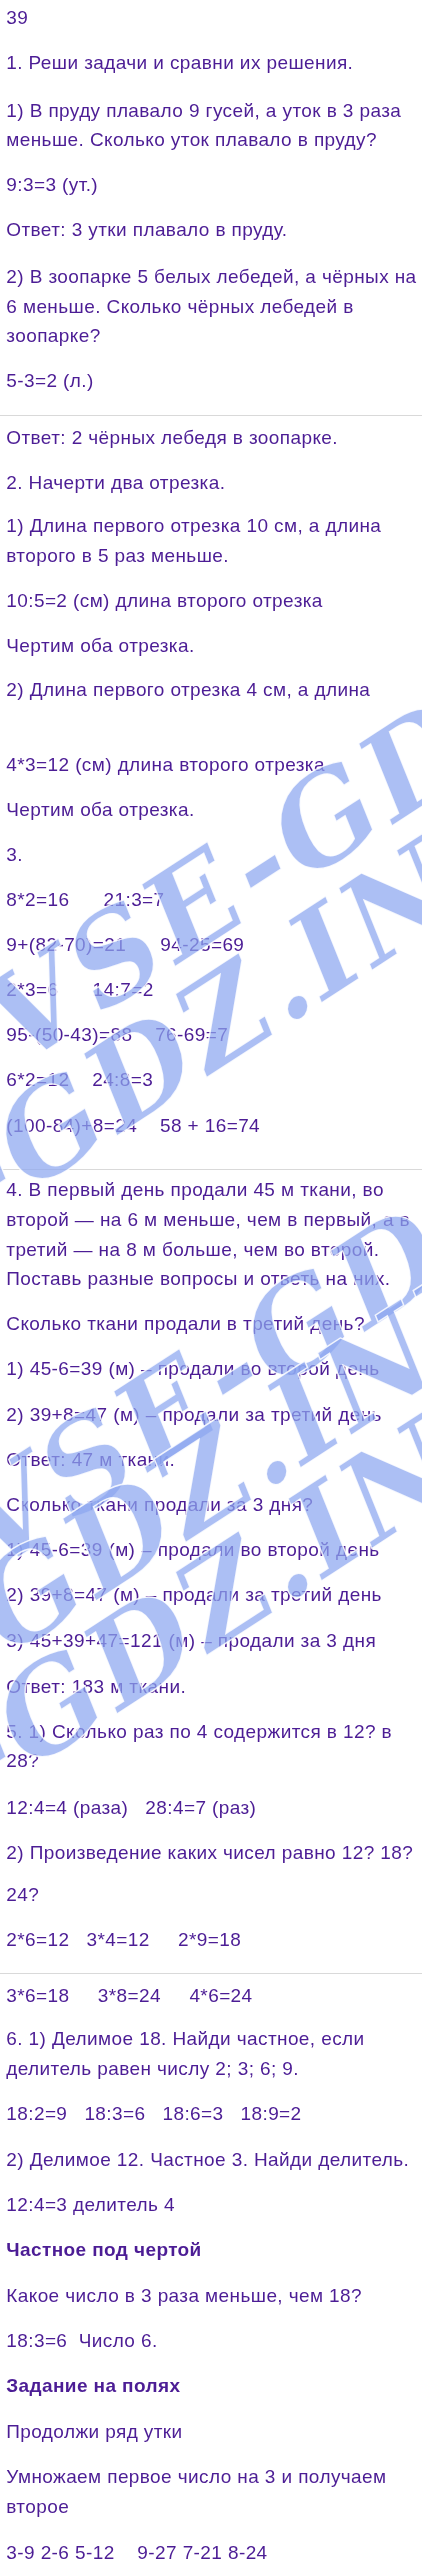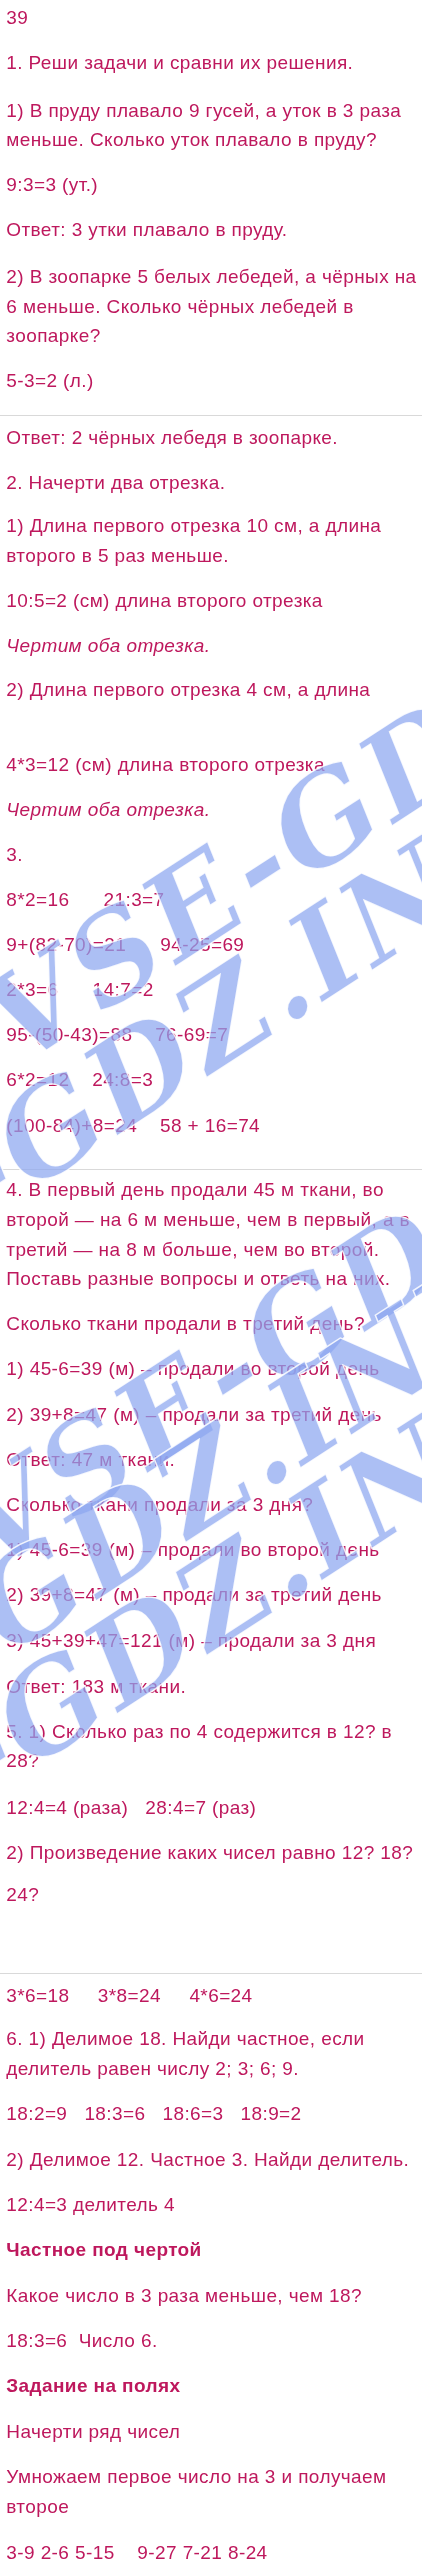--- a/index.html
+++ b/index.html
@@ -9,25 +9,25 @@
     height: 2576px;
     background: #ffffff;
     overflow: hidden;
     font-family: "Liberation Sans", sans-serif;
   }
   .ln {
     position: absolute;
     left: 6.3px;
     font-size: 19px;
     line-height: 24px;
-    color: #be185d;
+    color: #4c1d95;
     white-space: pre;
     letter-spacing: 0.4px;
   }
-  .it   { font-style: italic; }
+  .it   { }
   .bold { font-weight: bold; }
   .divider {
     position: absolute;
     left: 0;
     width: 423px;
     height: 1.4px;
     background: #d9d9d9;
   }
   .wm-layer {
     position: absolute;
@@ -96,37 +96,38 @@
   <div class="ln" style="top:1493px">Сколько ткани продали за 3 дня?</div>
   <div class="ln" style="top:1538px">1) 45-6=39 (м) – продали во второй день</div>
   <div class="ln" style="top:1583px">2) 39+8=47 (м) – продали за третий день</div>
   <div class="ln" style="top:1629px">3) 45+39+47=121 (м) – продали за 3 дня</div>
   <div class="ln" style="top:1675px">Ответ: 183 м ткани.</div>
   <div class="ln" style="top:1720px">5. 1) Сколько раз по 4 содержится в 12? в</div>
   <div class="ln" style="top:1749px">28?</div>
   <div class="ln" style="top:1796px">12:4=4 (раза)   28:4=7 (раз)</div>
   <div class="ln" style="top:1841px">2) Произведение каких чисел равно 12? 18?</div>
   <div class="ln" style="top:1883px">24?</div>
+  <div class="ln" style="top:1928px">2*6=12   3*4=12     2*9=18</div>
 
   <div class="divider" style="top:1973px"></div>
 
   <div class="ln" style="top:1984px">3*6=18     3*8=24     4*6=24</div>
   <div class="ln" style="top:2027px">6. 1) Делимое 18. Найди частное, если</div>
   <div class="ln" style="top:2057px">делитель равен числу 2; 3; 6; 9.</div>
   <div class="ln" style="top:2102px">18:2=9   18:3=6   18:6=3   18:9=2</div>
   <div class="ln" style="top:2148px">2) Делимое 12. Частное 3. Найди делитель.</div>
   <div class="ln" style="top:2193px">12:4=3 делитель 4</div>
   <div class="ln bold" style="top:2238px">Частное под чертой</div>
   <div class="ln" style="top:2284px">Какое число в 3 раза меньше, чем 18?</div>
   <div class="ln" style="top:2329px">18:3=6  Число 6.</div>
   <div class="ln bold" style="top:2374px">Задание на полях</div>
-  <div class="ln" style="top:2420px">Начерти ряд чисел</div>
+  <div class="ln" style="top:2420px">Продолжи ряд утки</div>
   <div class="ln" style="top:2465px">Умножаем первое число на 3 и получаем</div>
   <div class="ln" style="top:2495px">второе</div>
-  <div class="ln" style="top:2541px">3-9 2-6 5-15    9-27 7-21 8-24</div>
+  <div class="ln" style="top:2541px">3-9 2-6 5-12    9-27 7-21 8-24</div>
 
   <div class="wm-layer">
     <div class="wm" style="left:-42px;  top:973px">VSE-GDZ.INFO</div>
     <div class="wm" style="left:-317px; top:1283px">VSE-GDZ.INFO</div>
     <div class="wm" style="left:-70px; top:1480px">VSE-GDZ.INFO</div>
     <div class="wm" style="left:-338px; top:1748px">VSE-GDZ.INFO</div>
     <div class="wm" style="left:-317px; top:1861px">VSE-GDZ.INFO</div>
   </div>
 
 </div>

